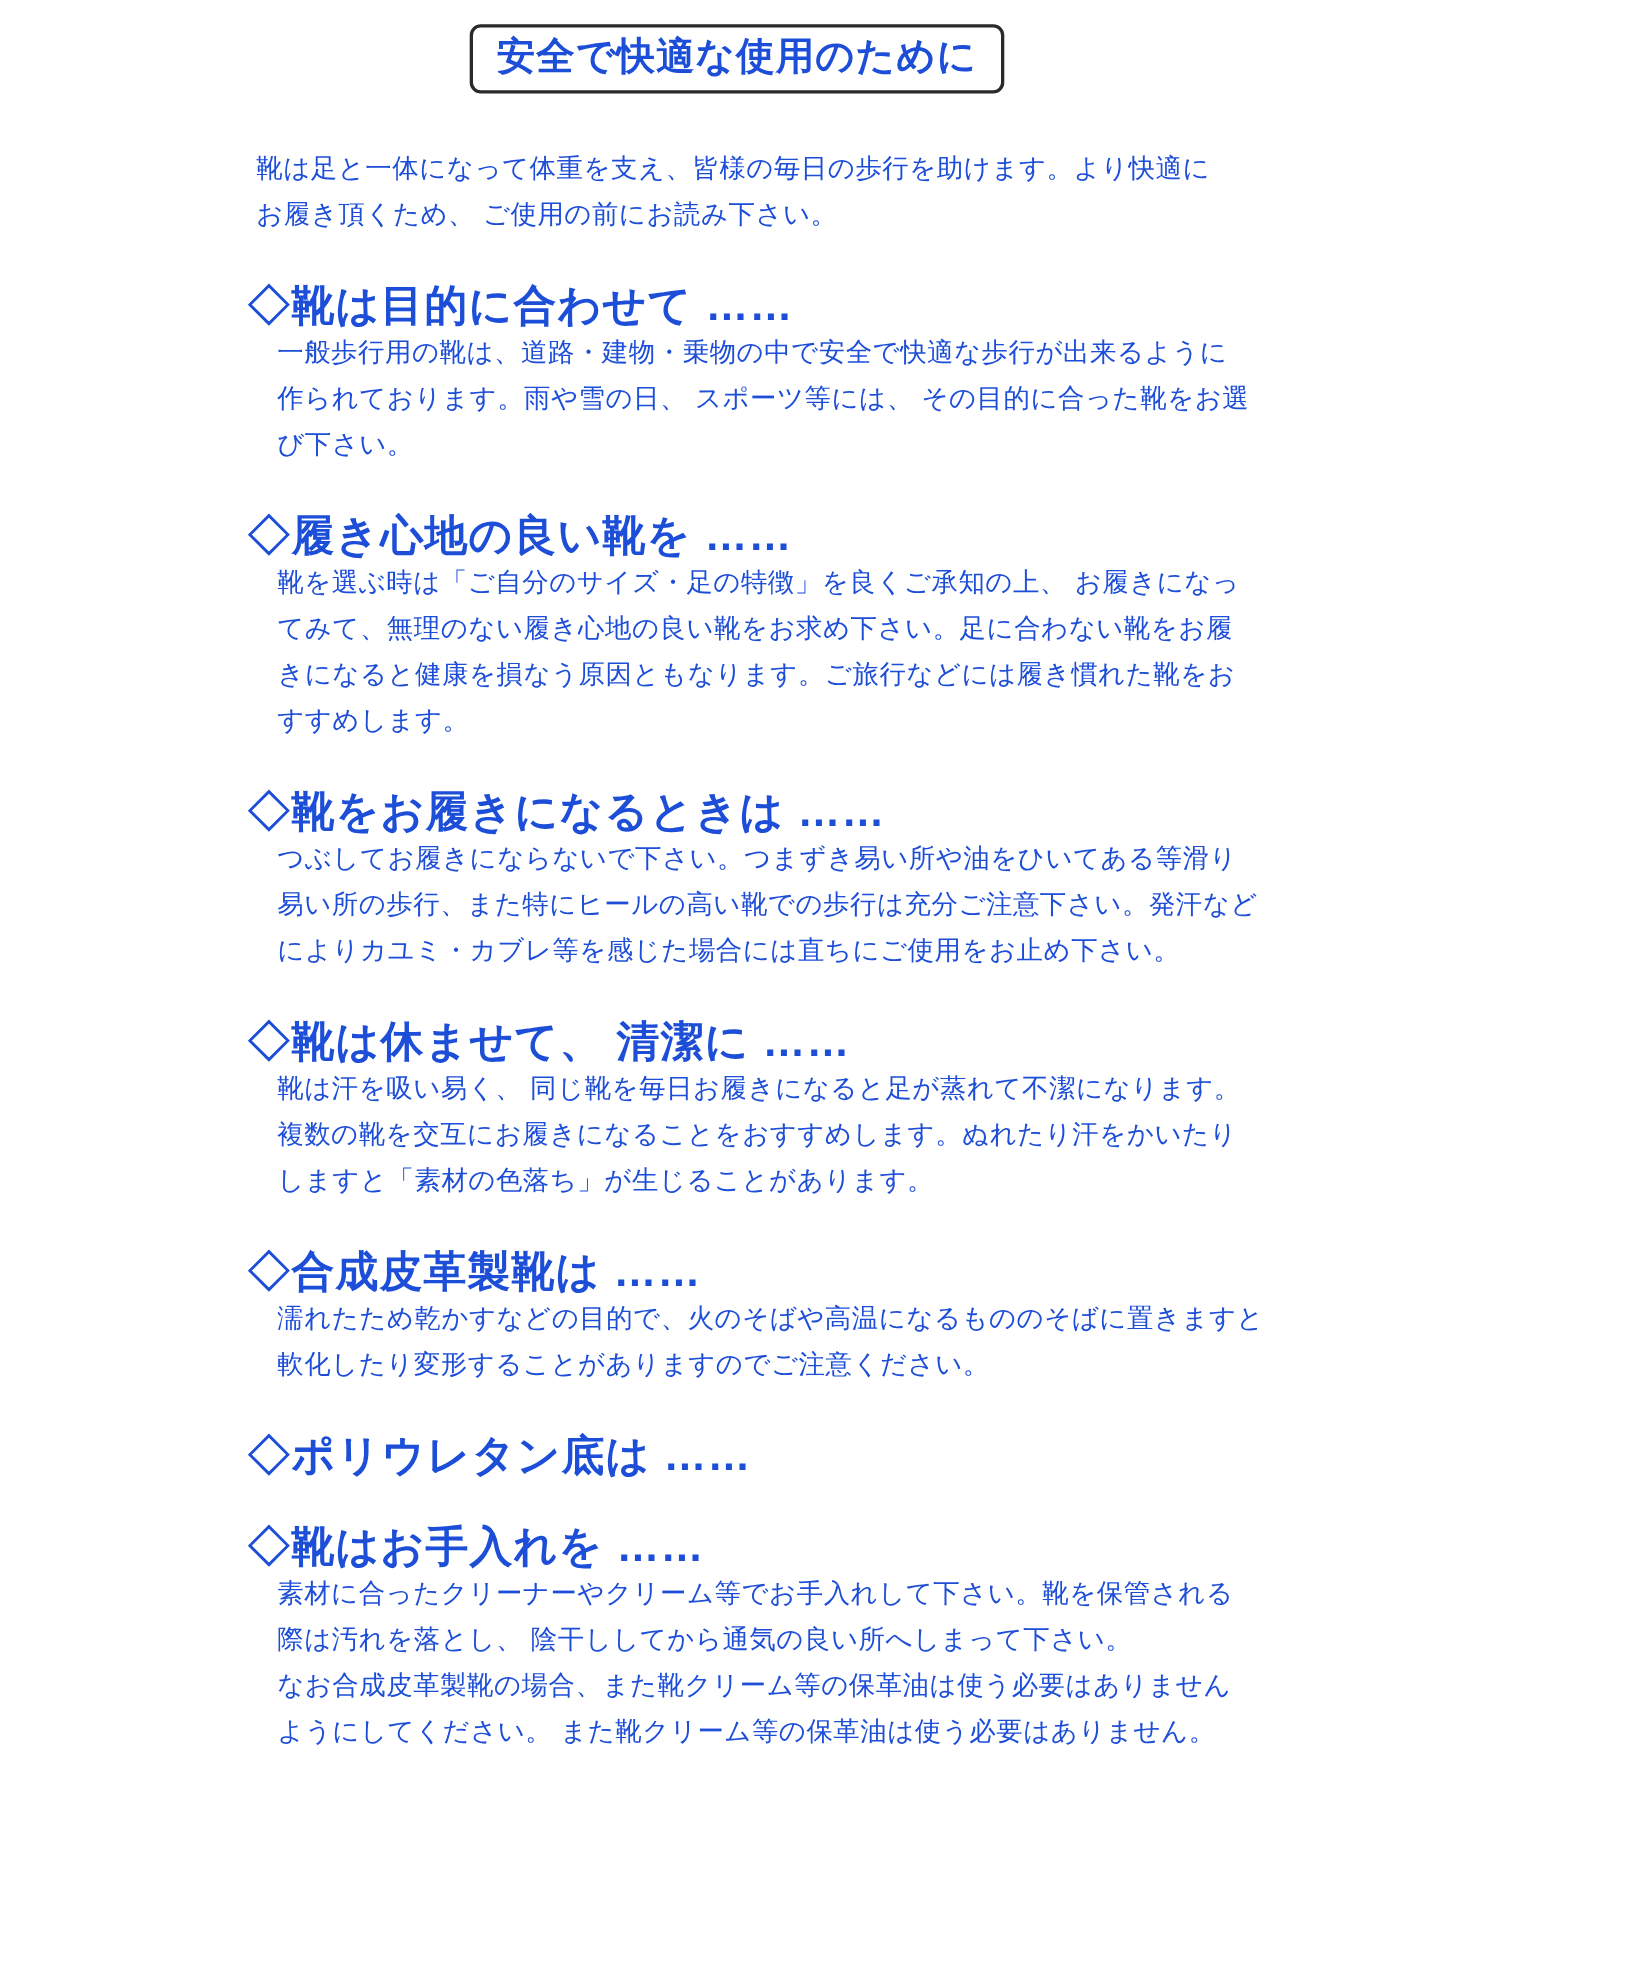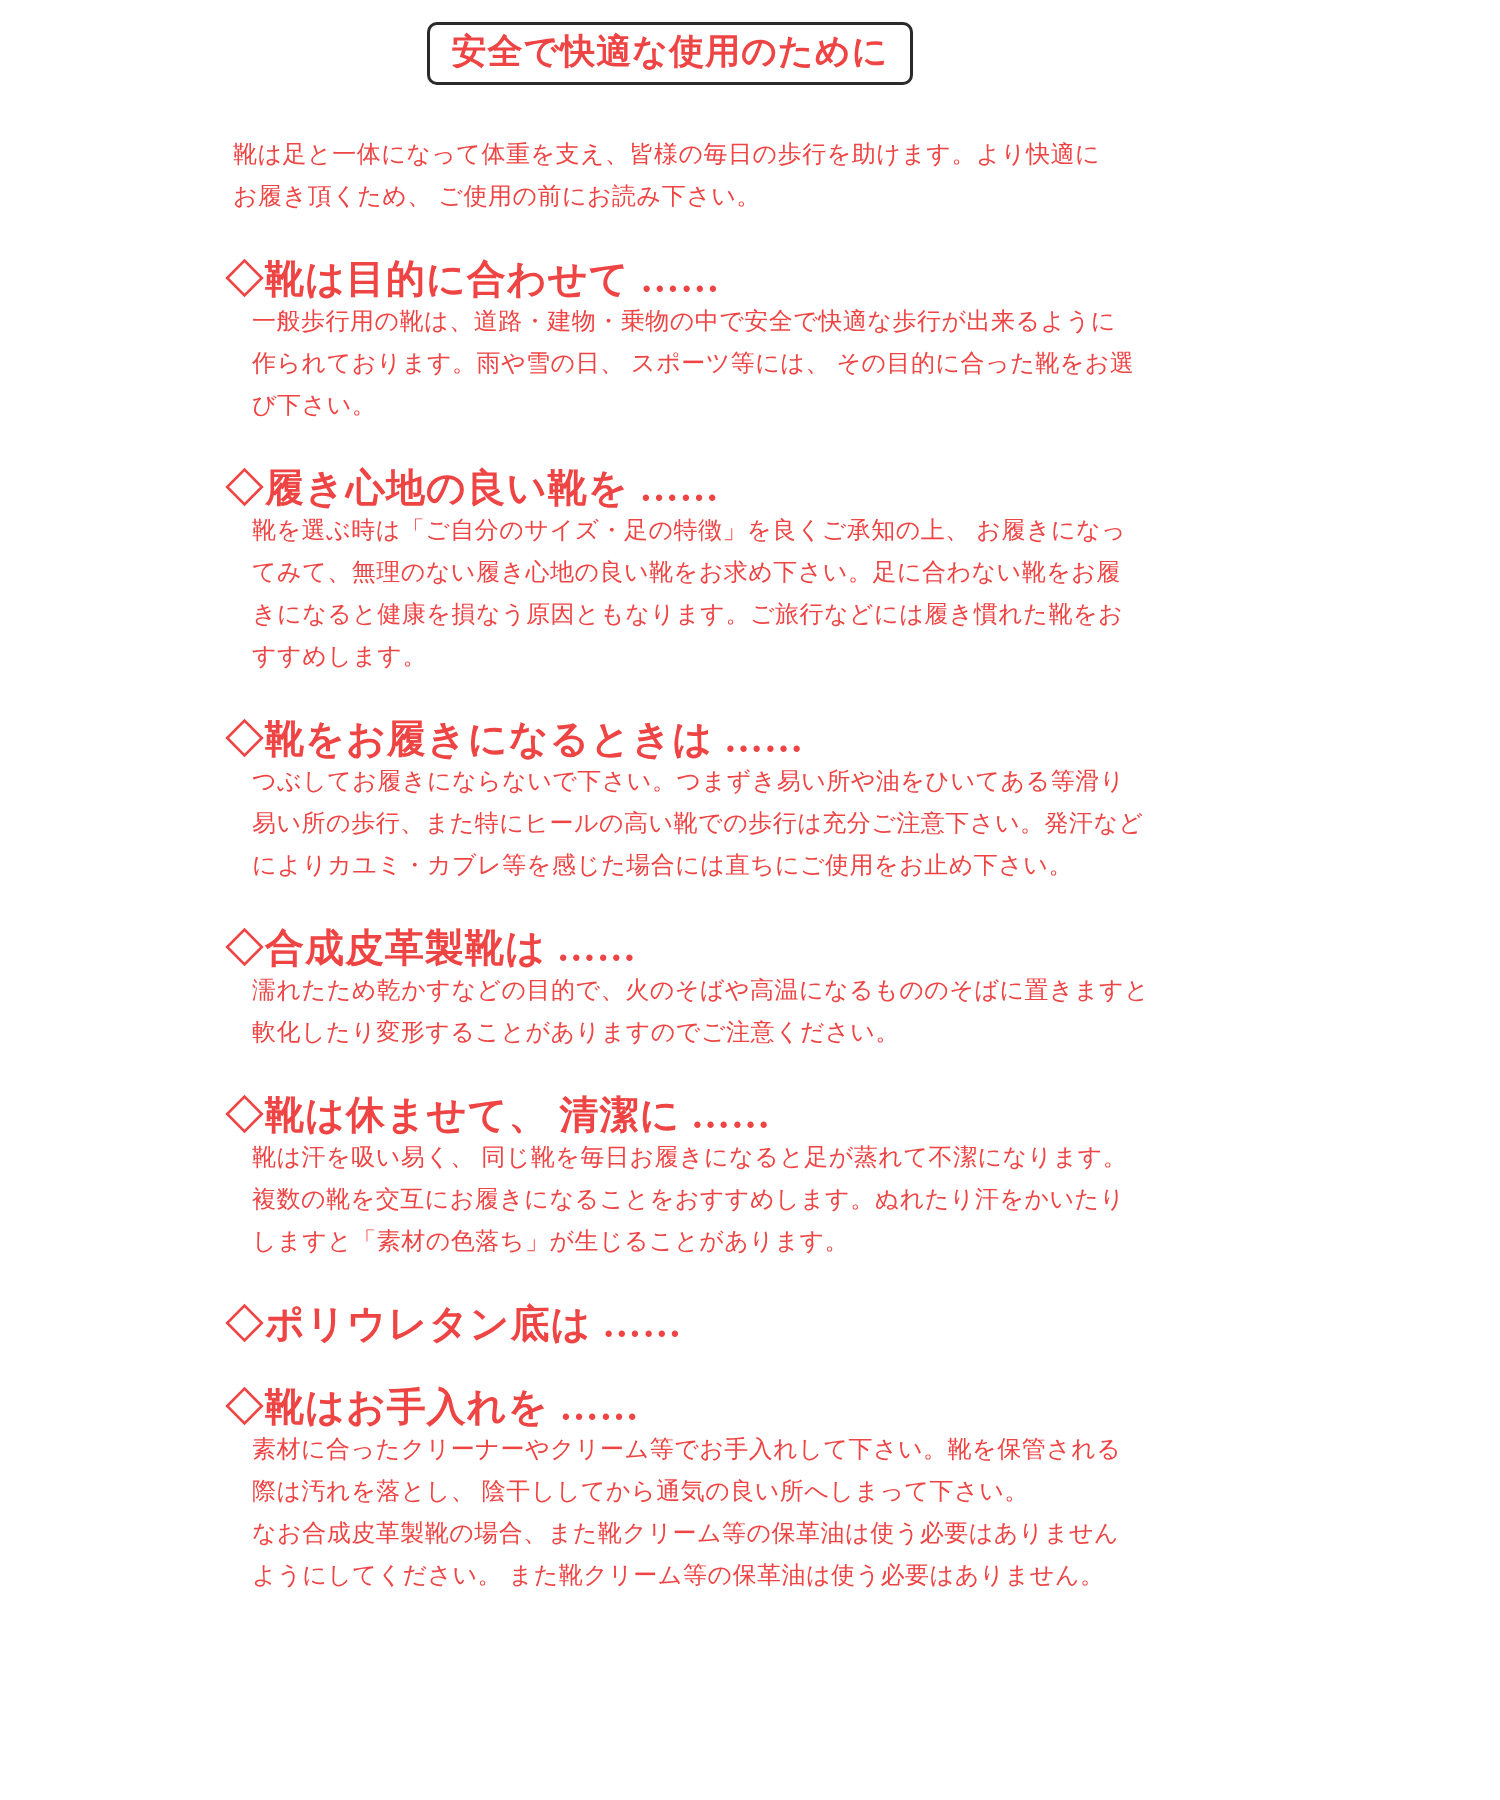--- a/index.html
+++ b/index.html
@@ -5,22 +5,22 @@
   html, body {
     margin: 0;
     padding: 0;
     background: #ffffff;
   }
   .page {
     position: relative;
     width: 1244px;
     height: 1800px;
     background: #ffffff;
-    color: #ef4444;
-    font-family: Liberation Serif, serif;
+    color: #1d4ed8;
+    font-family: Liberation Sans, sans-serif;
     overflow: hidden;
   }
   .content {
     margin-left: 225px;
     width: 890px;
   }
   .title-wrap {
     padding-top: 22px;
     text-align: center;
   }
@@ -95,32 +95,32 @@
         </section>
         <section class="section">
           <div class="heading">◇靴をお履きになるときは ……</div>
           <div class="body">
             <div class="line">つぶしてお履きにならないで下さい。つまずき易い所や油をひいてある等滑り</div>
             <div class="line">易い所の歩行、また特にヒールの高い靴での歩行は充分ご注意下さい。発汗など</div>
             <div class="line">によりカユミ・カブレ等を感じた場合には直ちにご使用をお止め下さい。</div>
           </div>
         </section>
         <section class="section">
-          <div class="heading">◇合成皮革製靴は ……</div>
-          <div class="body">
-            <div class="line">濡れたため乾かすなどの目的で、火のそばや高温になるもののそばに置きますと</div>
-            <div class="line">軟化したり変形することがありますのでご注意ください。</div>
-          </div>
-        </section>
-        <section class="section">
           <div class="heading">◇靴は休ませて、 清潔に ……</div>
           <div class="body">
             <div class="line">靴は汗を吸い易く、 同じ靴を毎日お履きになると足が蒸れて不潔になります。</div>
             <div class="line">複数の靴を交互にお履きになることをおすすめします。ぬれたり汗をかいたり</div>
             <div class="line">しますと「素材の色落ち」が生じることがあります。</div>
+          </div>
+        </section>
+        <section class="section">
+          <div class="heading">◇合成皮革製靴は ……</div>
+          <div class="body">
+            <div class="line">濡れたため乾かすなどの目的で、火のそばや高温になるもののそばに置きますと</div>
+            <div class="line">軟化したり変形することがありますのでご注意ください。</div>
           </div>
         </section>
         <section class="section">
           <div class="heading">◇ポリウレタン底は ……</div>
         </section>
         <section class="section">
           <div class="heading">◇靴はお手入れを ……</div>
           <div class="body">
             <div class="line">素材に合ったクリーナーやクリーム等でお手入れして下さい。靴を保管される</div>
             <div class="line">際は汚れを落とし、 陰干ししてから通気の良い所へしまって下さい。</div>

